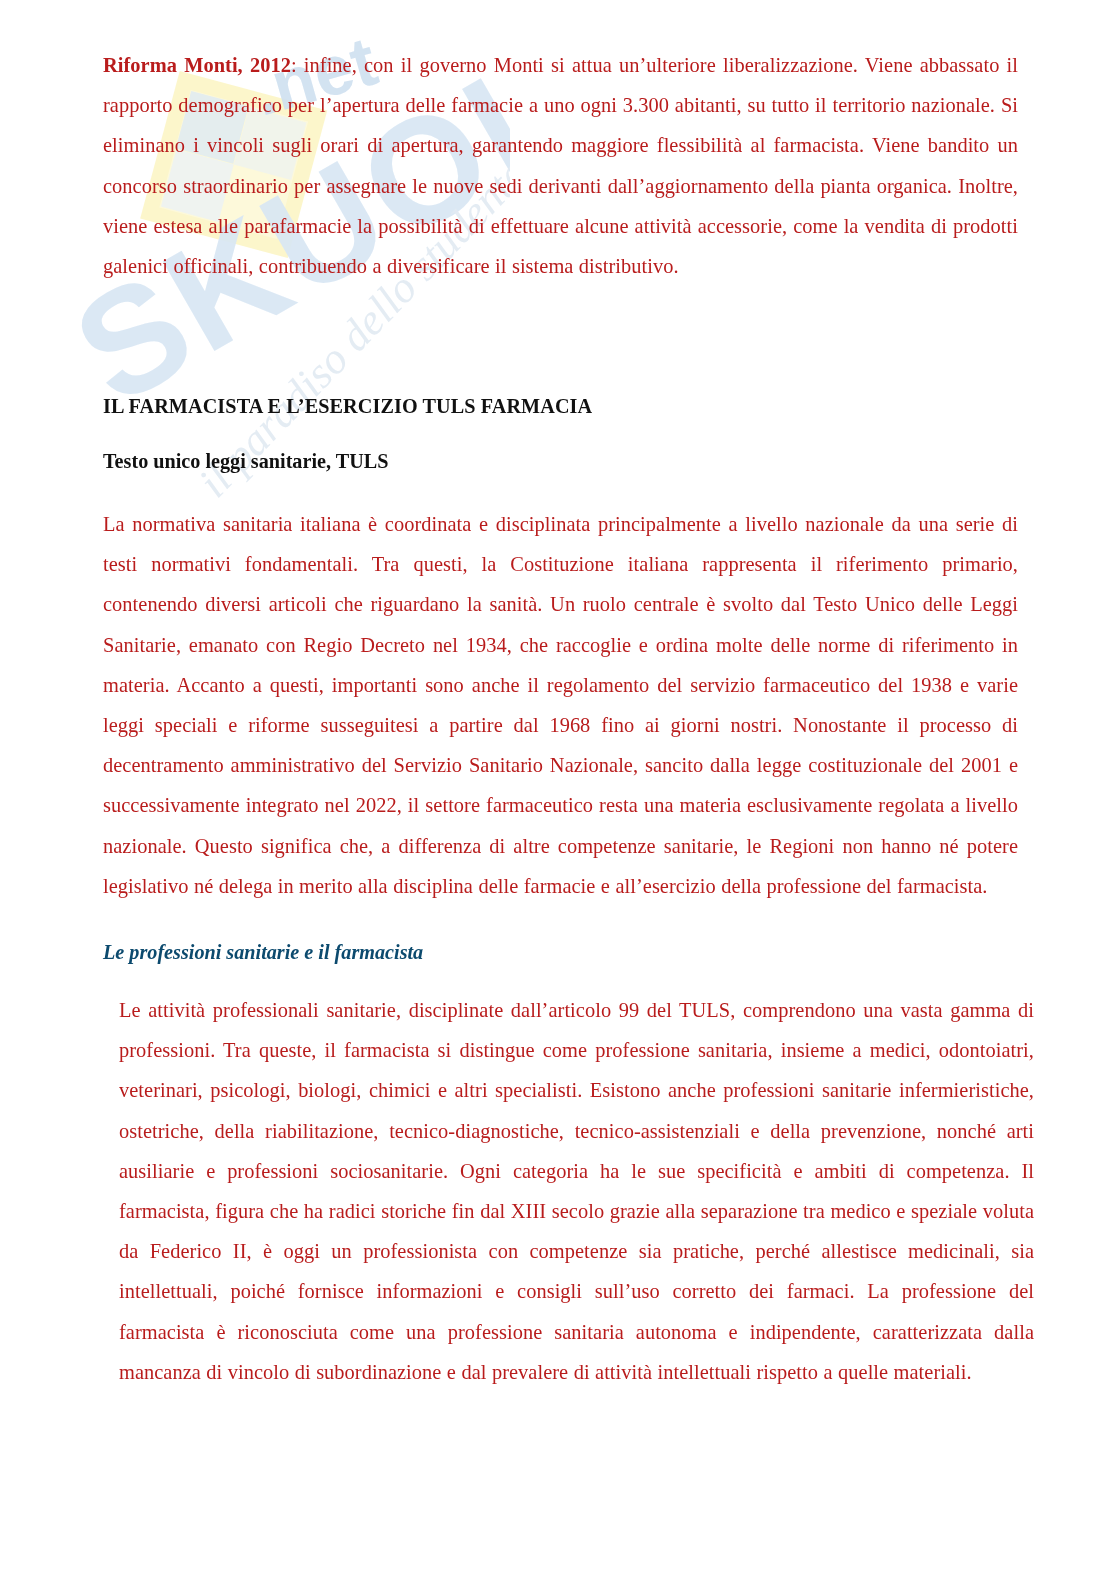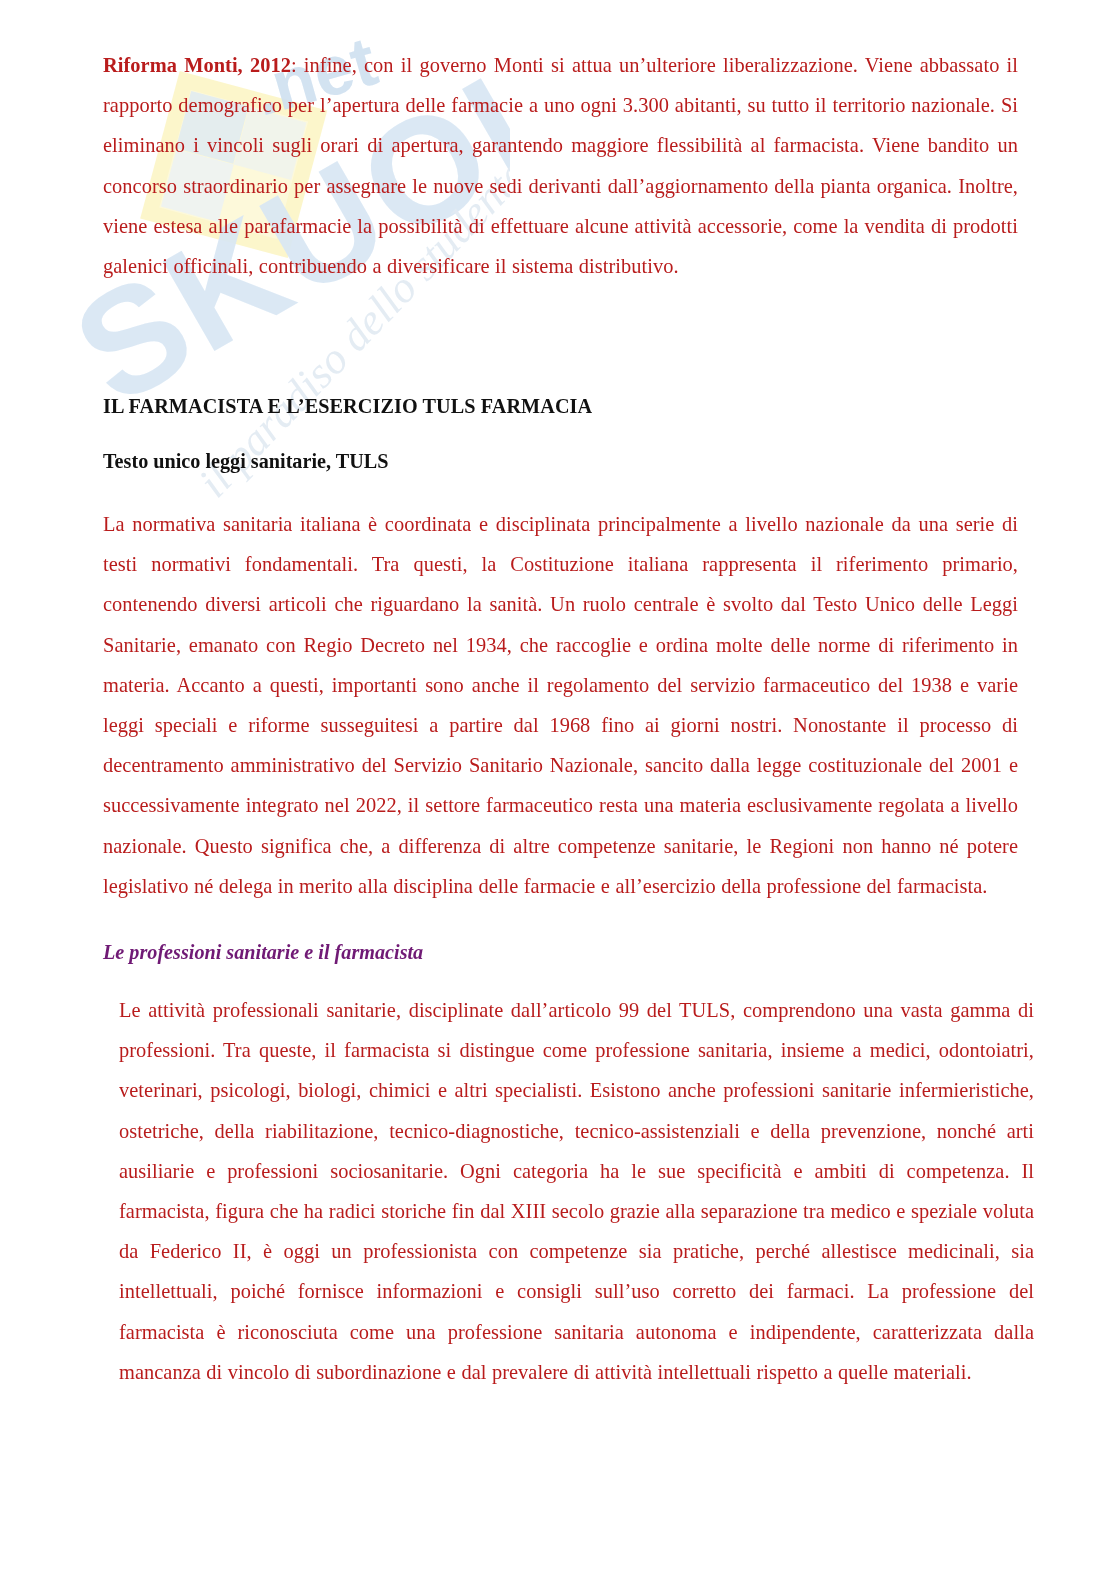--- a/index.html
+++ b/index.html
@@ -74,21 +74,21 @@
     line-height: 28px;
     color: #111111;
   }
 
   h3.sub-title-italic {
     margin: 0;
     font-size: 20.2px;
     font-weight: bold;
     font-style: italic;
     line-height: 28px;
-    color: #701a75;
+    color: #0c4a6e;
   }
 
   
   .blk-par-monti   { position: absolute; top: 45px;   left: 0; width: 915px; }
   .blk-h-main      { position: absolute; top: 392px;  left: 0; width: 915px; }
   .blk-h-tuls      { position: absolute; top: 447px;  left: 0; width: 915px; }
   .blk-par-norm    { position: absolute; top: 504px;  left: 0; width: 915px; }
   .blk-h-prof      { position: absolute; top: 938px;  left: 0; width: 915px; }
   .blk-par-prof    { position: absolute; top: 990px;  left: 16px; width: 915px; }
 </style>

